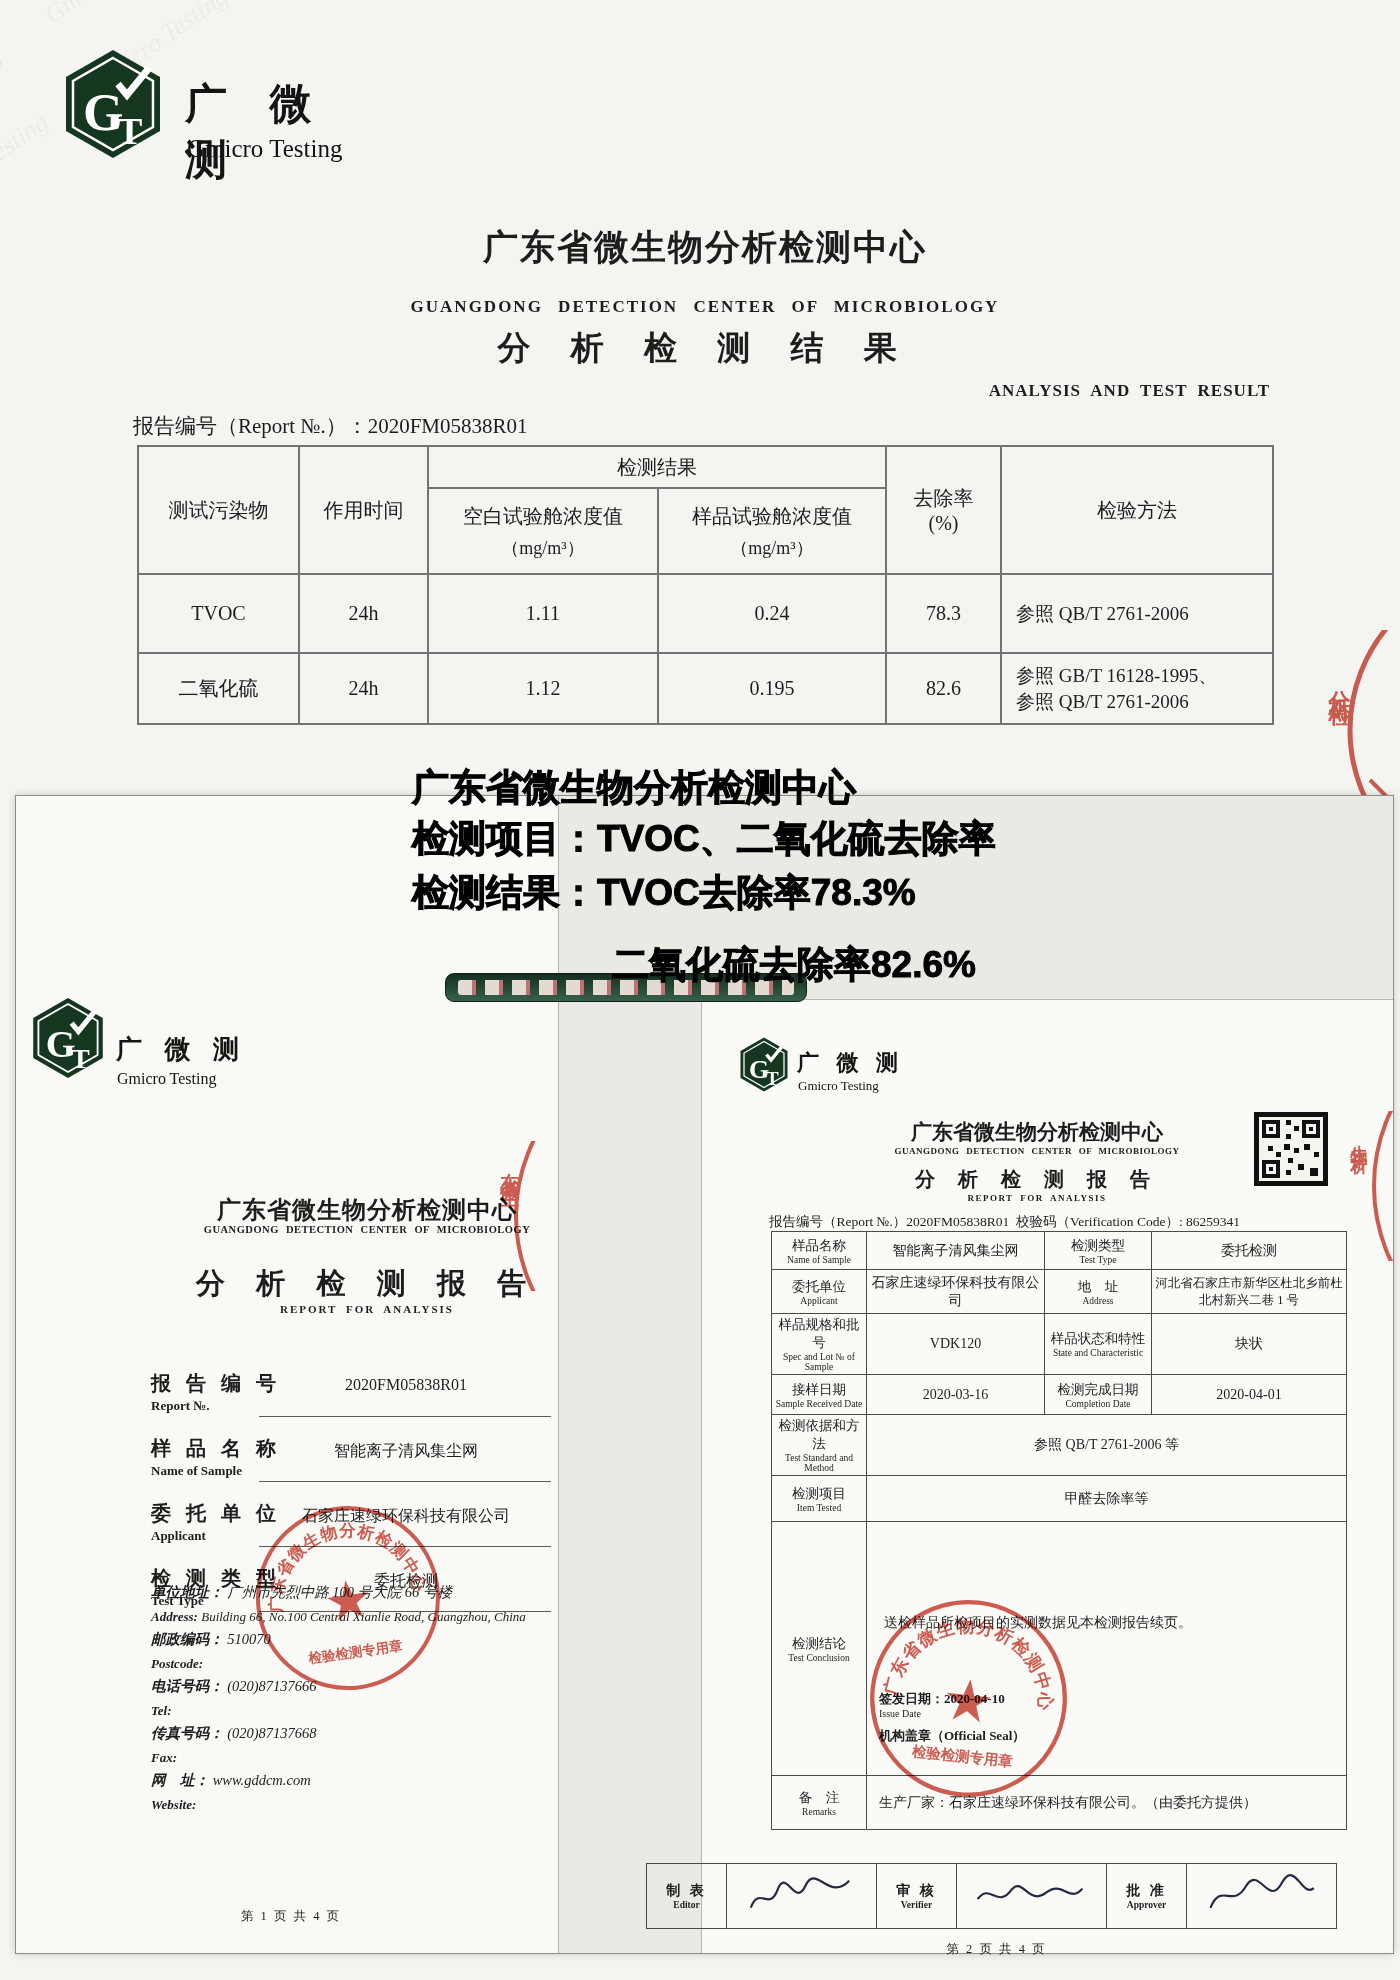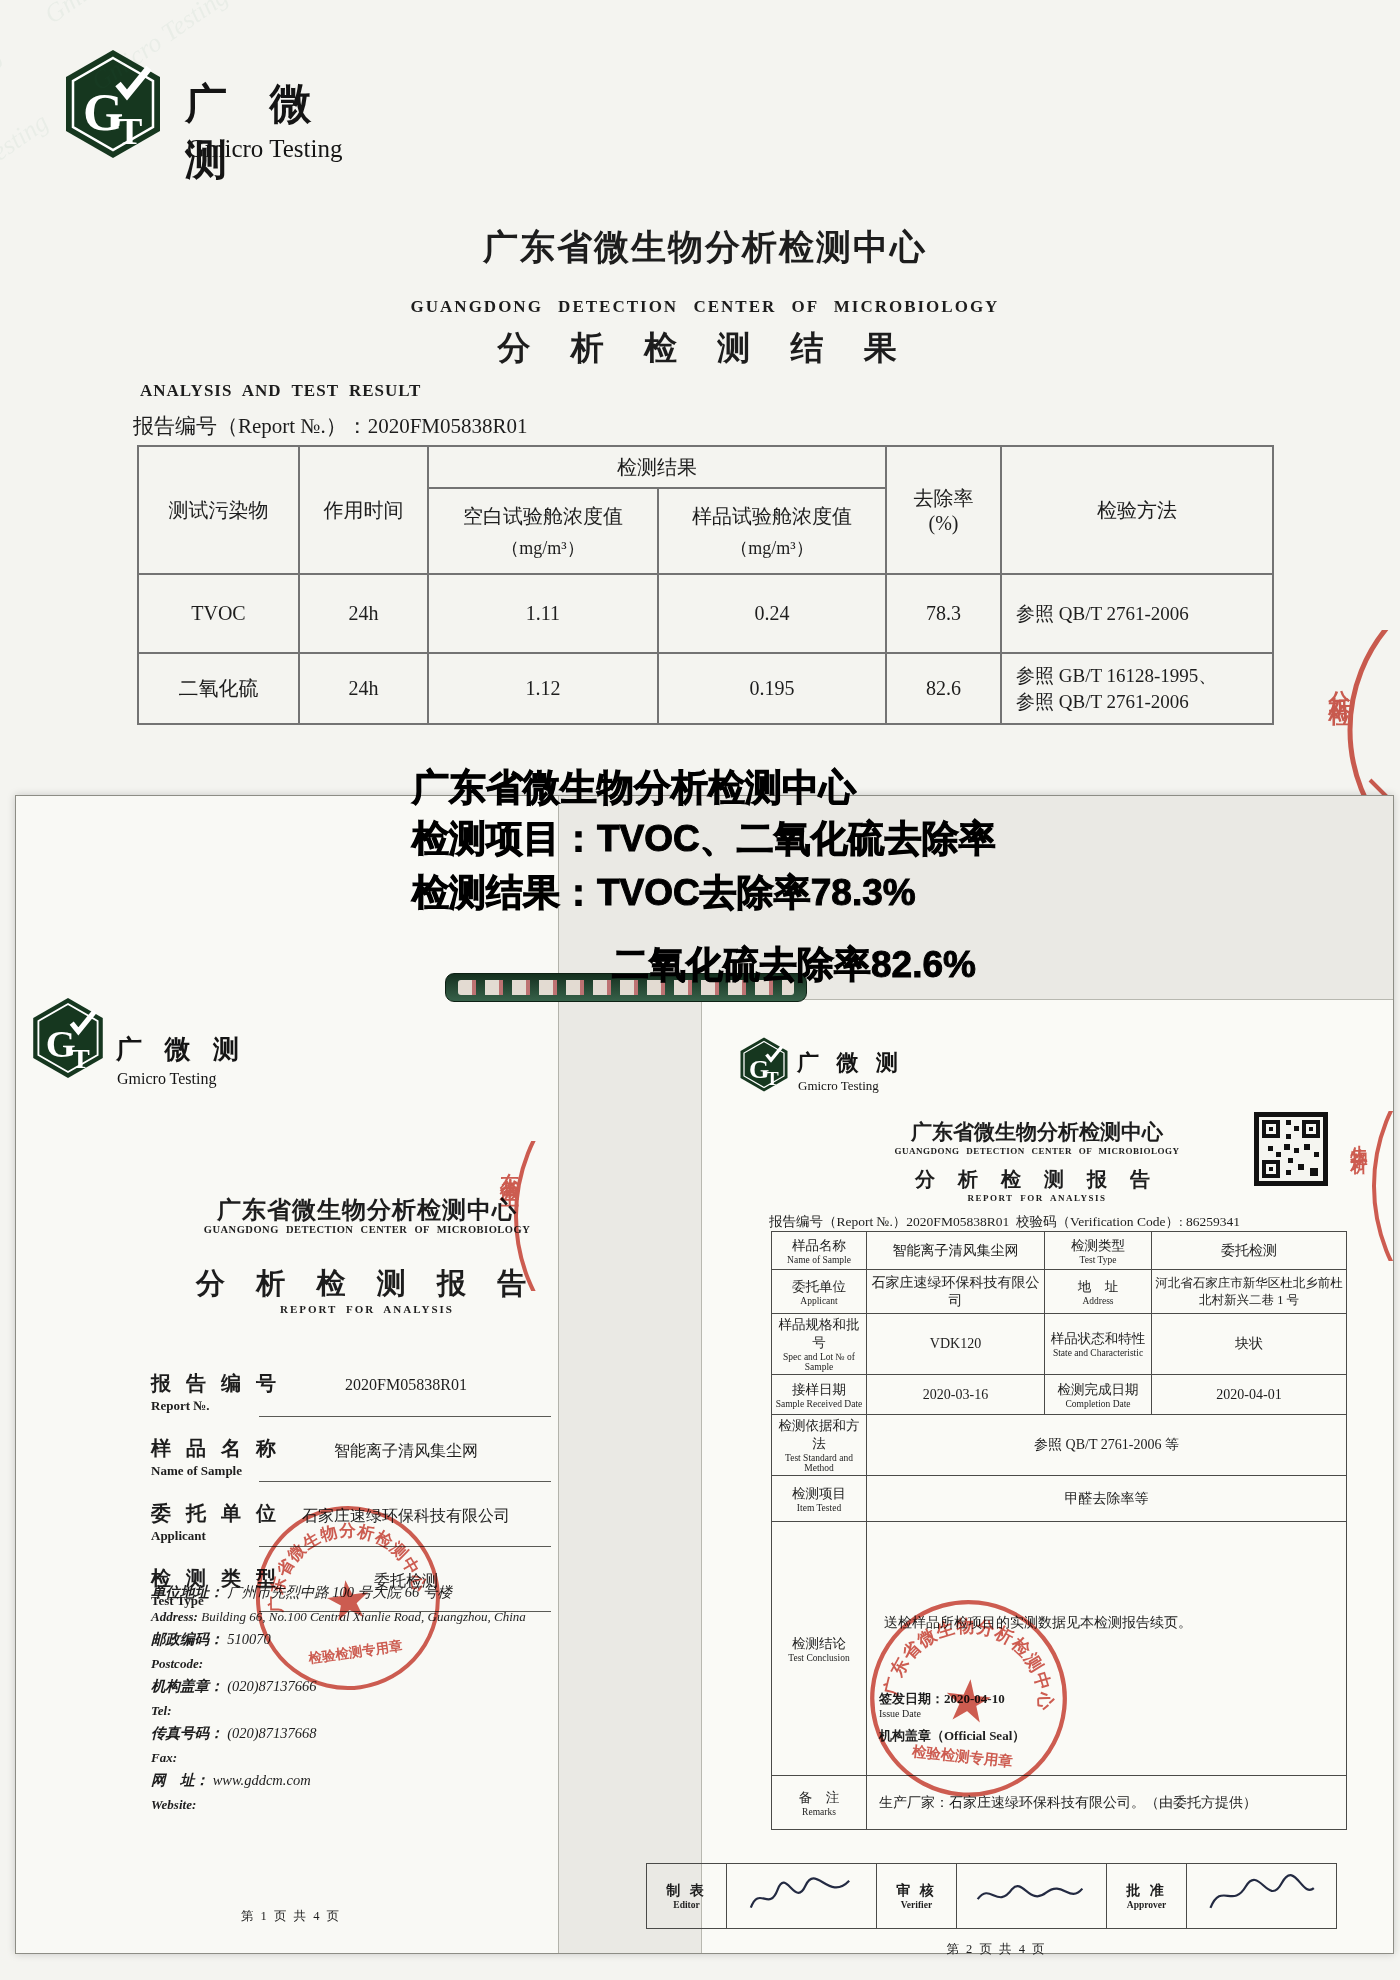--- a/index.html
+++ b/index.html
@@ -13,21 +13,21 @@
   #watermark span{margin:26px 30px;font-style:italic;font-size:26px;color:#2f7a57;white-space:nowrap;
     font-family:"Liberation Serif",serif;}
   
   .logo-hex{display:block;}
   .logo-cn{font-weight:bold;color:#141414;}
   .logo-en{color:#141414;}
   
   .p1-center-cn{left:140px;width:1130px;text-align:center;font-size:35px;font-weight:bold;letter-spacing:2px;}
   .p1-center-en{left:140px;width:1130px;text-align:center;font-size:17px;font-weight:bold;letter-spacing:2px;word-spacing:9px;}
   .p1-title-cn{left:140px;width:1130px;text-align:center;font-size:33px;font-weight:bold;letter-spacing:16px;}
-  .p1-title-en{left:140px;width:1130px;text-align:left;font-size:17px;font-weight:bold;letter-spacing:1px;word-spacing:5px;}
+  .p1-title-en{left:140px;width:1130px;text-align:right;font-size:17px;font-weight:bold;letter-spacing:1px;word-spacing:5px;}
   #t1{position:absolute;left:137px;top:445px;width:1135px;border-collapse:collapse;table-layout:fixed;z-index:2;}
   #t1 td{border:2px solid #737373;text-align:center;vertical-align:middle;font-size:20px;padding:0;}
   #t1 td.method{text-align:left;padding-left:14px;font-size:19px;}
   #t1 .unit{font-size:18px;margin-top:6px;}
   .summary{position:absolute;z-index:7;font-family:"Liberation Sans","DejaVu Sans",sans-serif;
     font-weight:bold;font-size:37px;color:#000;-webkit-text-stroke:1px #000;white-space:nowrap;}
   .faint-caption{position:absolute;z-index:2;color:#979792;font-size:22px;}
   
   #card{position:absolute;left:15px;top:795px;width:1377px;height:1157px;background:#f8f8f4;
     border:1px solid #8d8d85;box-shadow:0 0 8px rgba(0,0,0,.18);z-index:4;}
@@ -207,21 +207,21 @@
       <span class="len">Test Type</span>
       <span class="val">委托检测</span>
       <span class="line"></span>
     </div>
 
     <div id="contact">
       <div class="cl"><b>单位地址：</b> <span>广州市先烈中路 100 号大院 66 号楼</span></div>
       <div class="cl en"><b>Address:</b> <span>Building 66, No.100 Central Xianlie Road, Guangzhou, China</span></div>
       <div class="cl"><b>邮政编码：</b> <span>510070</span></div>
       <div class="cl en"><b>Postcode:</b></div>
-      <div class="cl"><b>机构盖章：</b> <span>(020)87137666</span></div>
+      <div class="cl"><b>电话号码：</b> <span>(020)87137666</span></div>
       <div class="cl en"><b>Tel:</b></div>
       <div class="cl"><b>传真号码：</b> <span>(020)87137668</span></div>
       <div class="cl en"><b>Fax:</b></div>
       <div class="cl"><b>网　址：</b> <span>www.gddcm.com</span></div>
       <div class="cl en"><b>Website:</b></div>
     </div>
 
     <div class="doc-footer" style="left:0;width:494px;top:1112px;padding-left:28px;">第 1 页 共 4 页</div>
 
     <svg class="stamp" style="left:225px;top:695px;transform:rotate(-8deg);" width="215" height="215" viewBox="0 0 215 215">

